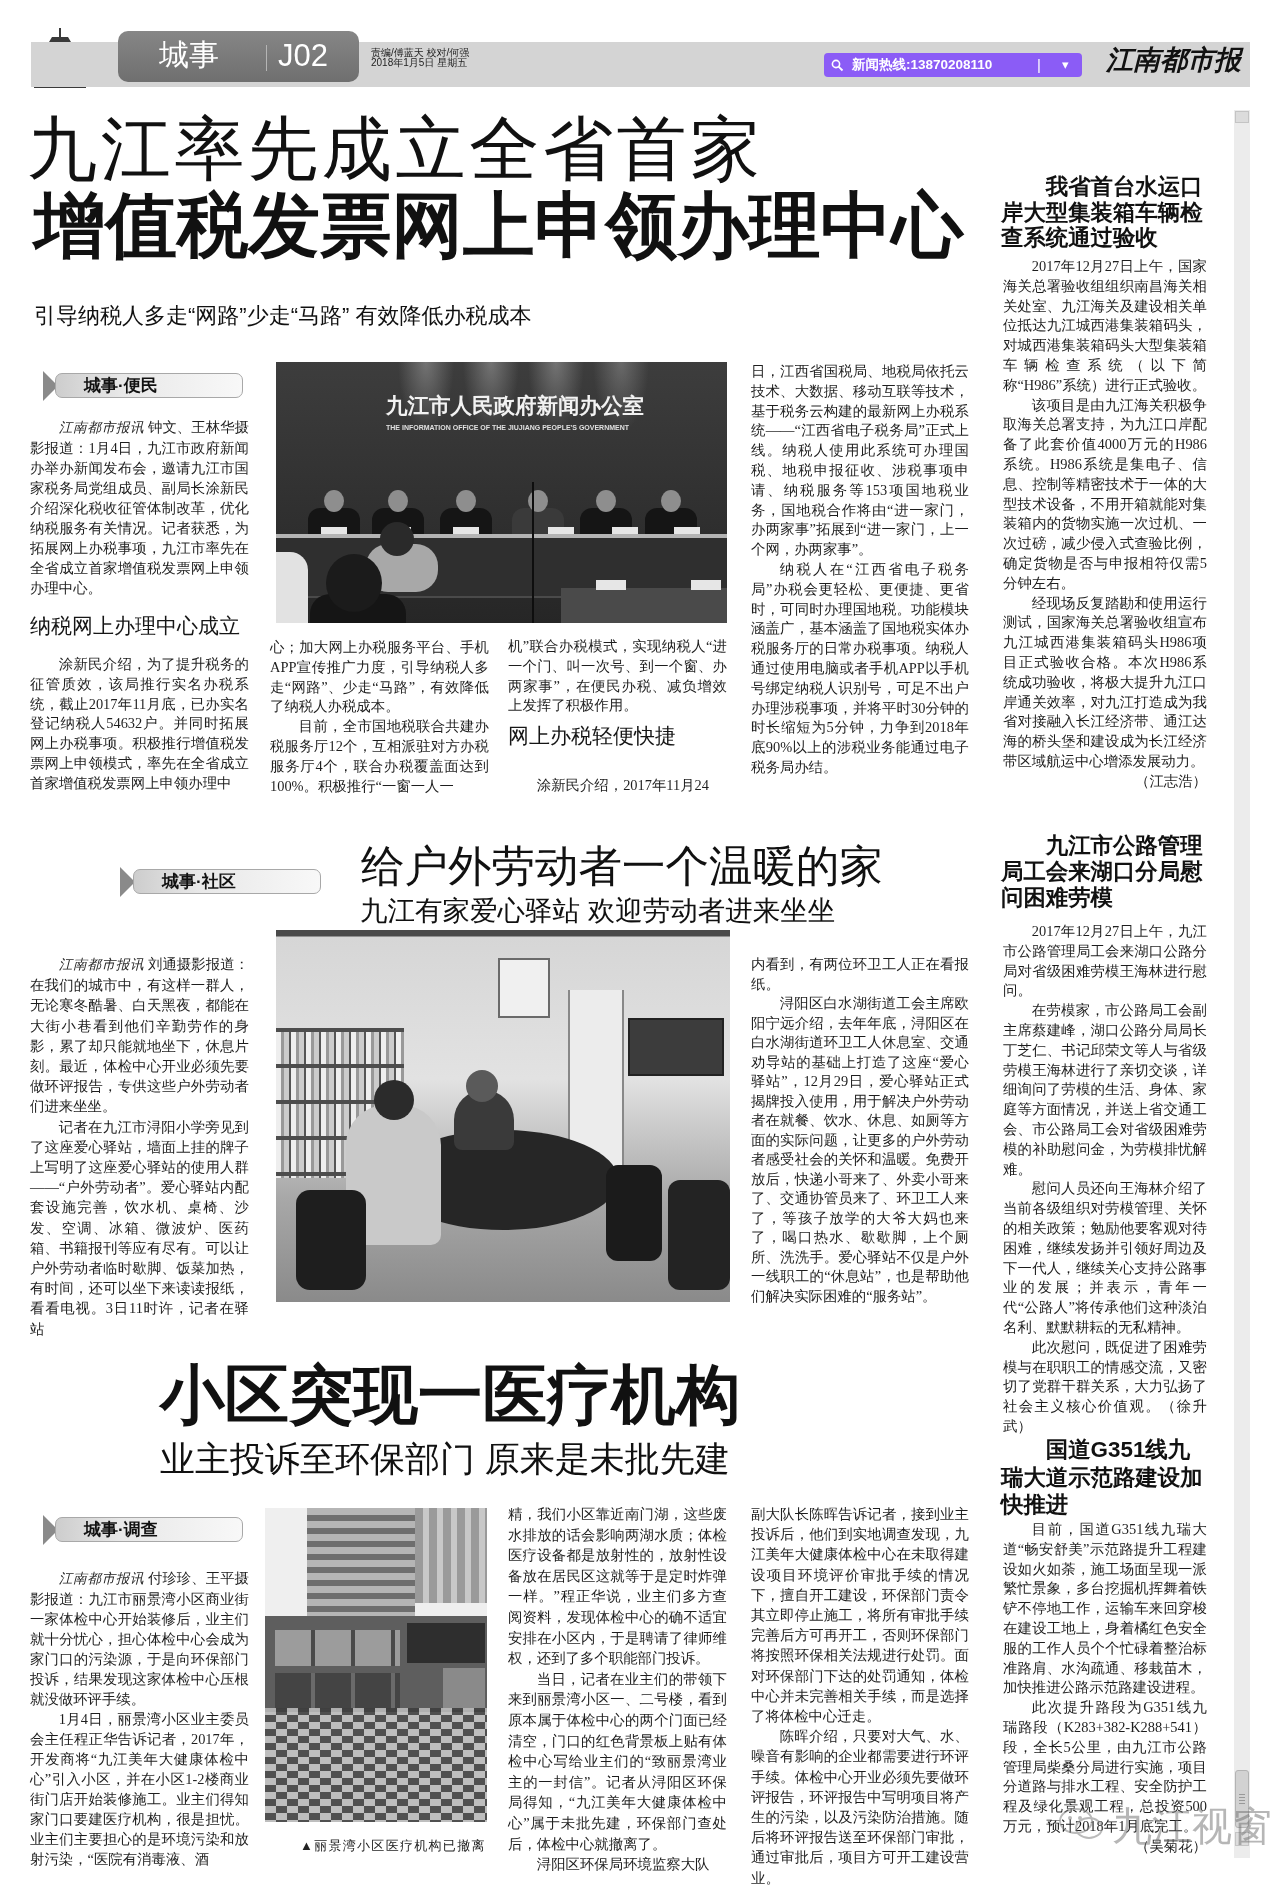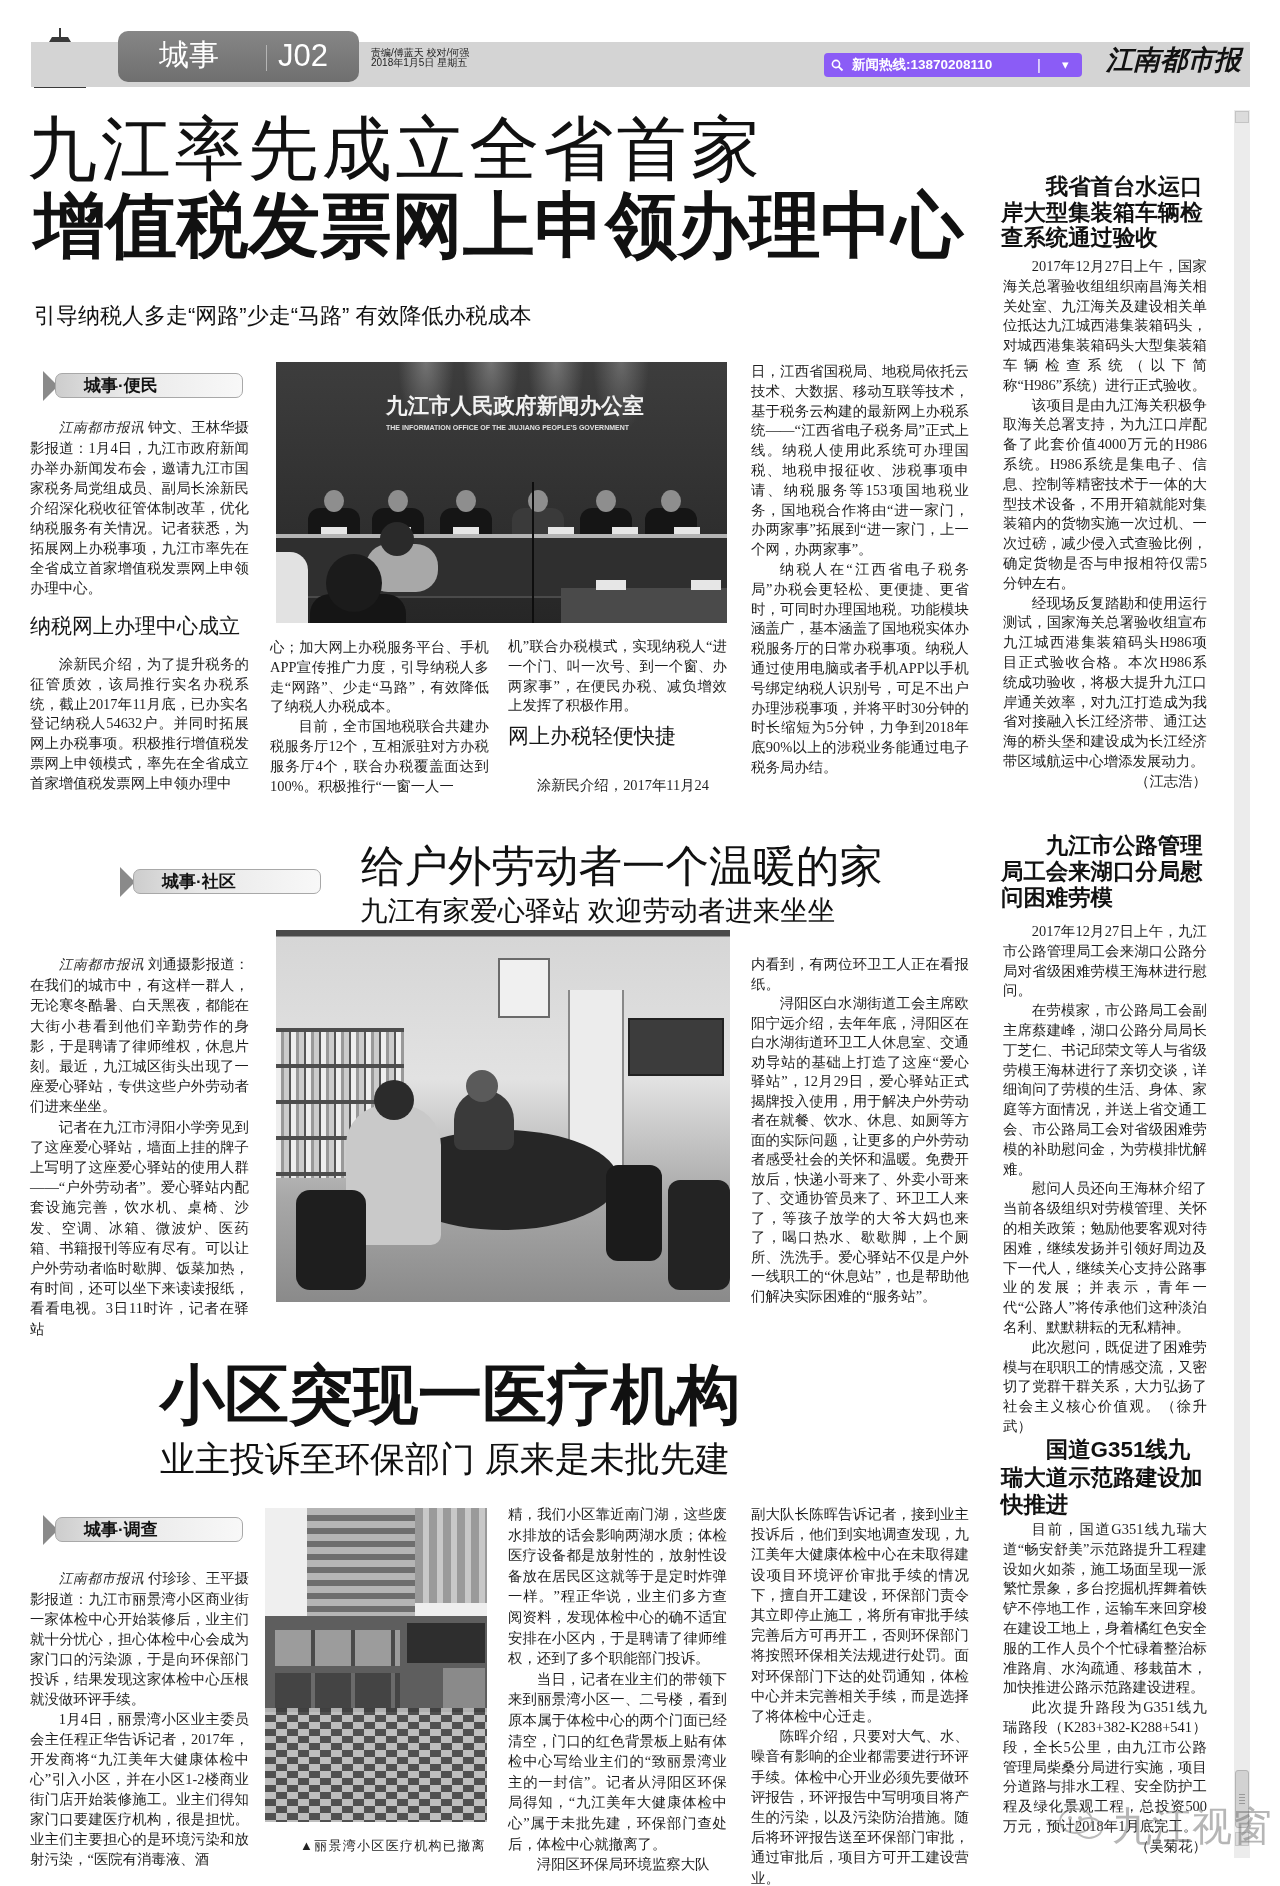--- a/index.html
+++ b/index.html
@@ -152,21 +152,21 @@
   <p class="ind">经现场反复踏勘和使用运行测试，国家海关总署验收组宣布九江城西港集装箱码头H986项目正式验收合格。本次H986系统成功验收，将极大提升九江口岸通关效率，对九江打造成为我省对接融入长江经济带、通江达海的桥头堡和建设成为长江经济带区域航运中心增添发展动力。</p>
   <p class="right">（江志浩）</p>
 </div>
 
 <div class="a l-arrow" style="left:120px;top:867px;"></div>
 <div class="a l-box" style="left:133px;top:869px;">城事·社区</div>
 <h1 class="a hl" style="left:361px;top:845px;font-size:43.5px;font-weight:normal;">给户外劳动者一个温暖的家</h1>
 <h2 class="a hl" style="left:360px;top:897px;font-size:27.5px;font-weight:normal;">九江有家爱心驿站 欢迎劳动者进来坐坐</h2>
 
 <div class="a txt" style="left:30px;top:954px;width:219px;line-height:20.2px;">
-  <p class="ind"><span class="dl">江南都市报讯</span><span> 刘通摄影报道：在我们的城市中，有这样一群人，无论寒冬酷暑、白天黑夜，都能在大街小巷看到他们辛勤劳作的身影，于是聘请了律师维权，休息片刻。最近，九江城区街头出现了一座爱心驿站，专供这些户外劳动者们进来坐坐。</span></p>
+  <p class="ind"><span class="dl">江南都市报讯</span><span> 刘通摄影报道：在我们的城市中，有这样一群人，无论寒冬酷暑、白天黑夜，都能在大街小巷看到他们辛勤劳作的身影，累了却只能就地坐下，休息片刻。最近，体检中心开业必须先要做环评报告，专供这些户外劳动者们进来坐坐。</span></p>
   <p class="ind">记者在九江市浔阳小学旁见到了这座爱心驿站，墙面上挂的牌子上写明了这座爱心驿站的使用人群——“户外劳动者”。爱心驿站内配套设施完善，饮水机、桌椅、沙发、空调、冰箱、微波炉、医药箱、书籍报刊等应有尽有。可以让户外劳动者临时歇脚、饭菜加热，有时间，还可以坐下来读读报纸，看看电视。3日11时许，记者在驿站</p>
 </div>
 
 <div class="a photo" style="left:276px;top:930px;width:454px;height:372px;background:linear-gradient(#4a4a4a 0,#4a4a4a 6px,#d6d6d6 7px,#e2e2e2 40%,#a8a8a8 72%,#8a8a8a 100%);">
   <div class="a" style="left:222px;top:28px;width:52px;height:60px;background:#f0f0f0;border:2px solid #6a6a6a;"></div>
   <div class="a" style="left:352px;top:88px;width:96px;height:58px;background:#3c3c3c;border:2px solid #222;"></div>
   <div class="a" style="left:0;top:98px;width:128px;height:150px;background:repeating-linear-gradient(to bottom,#4d4d4d 0 4px,transparent 4px 36px),repeating-linear-gradient(to right,#eeeeee 0 5px,#999 5px 8px,#cccccc 8px 13px,#555 13px 15px);"></div>
   <div class="a" style="left:292px;top:60px;width:56px;height:180px;background:#ececec;border-left:2px solid #888;border-right:2px solid #888;"></div>
   <div class="a" style="left:112px;top:200px;width:230px;height:100px;border-radius:50%;background:#262626;"></div>
   <div class="a" style="left:178px;top:160px;width:60px;height:60px;border-radius:30px 30px 8px 8px;background:#3a3a3a;"></div>

